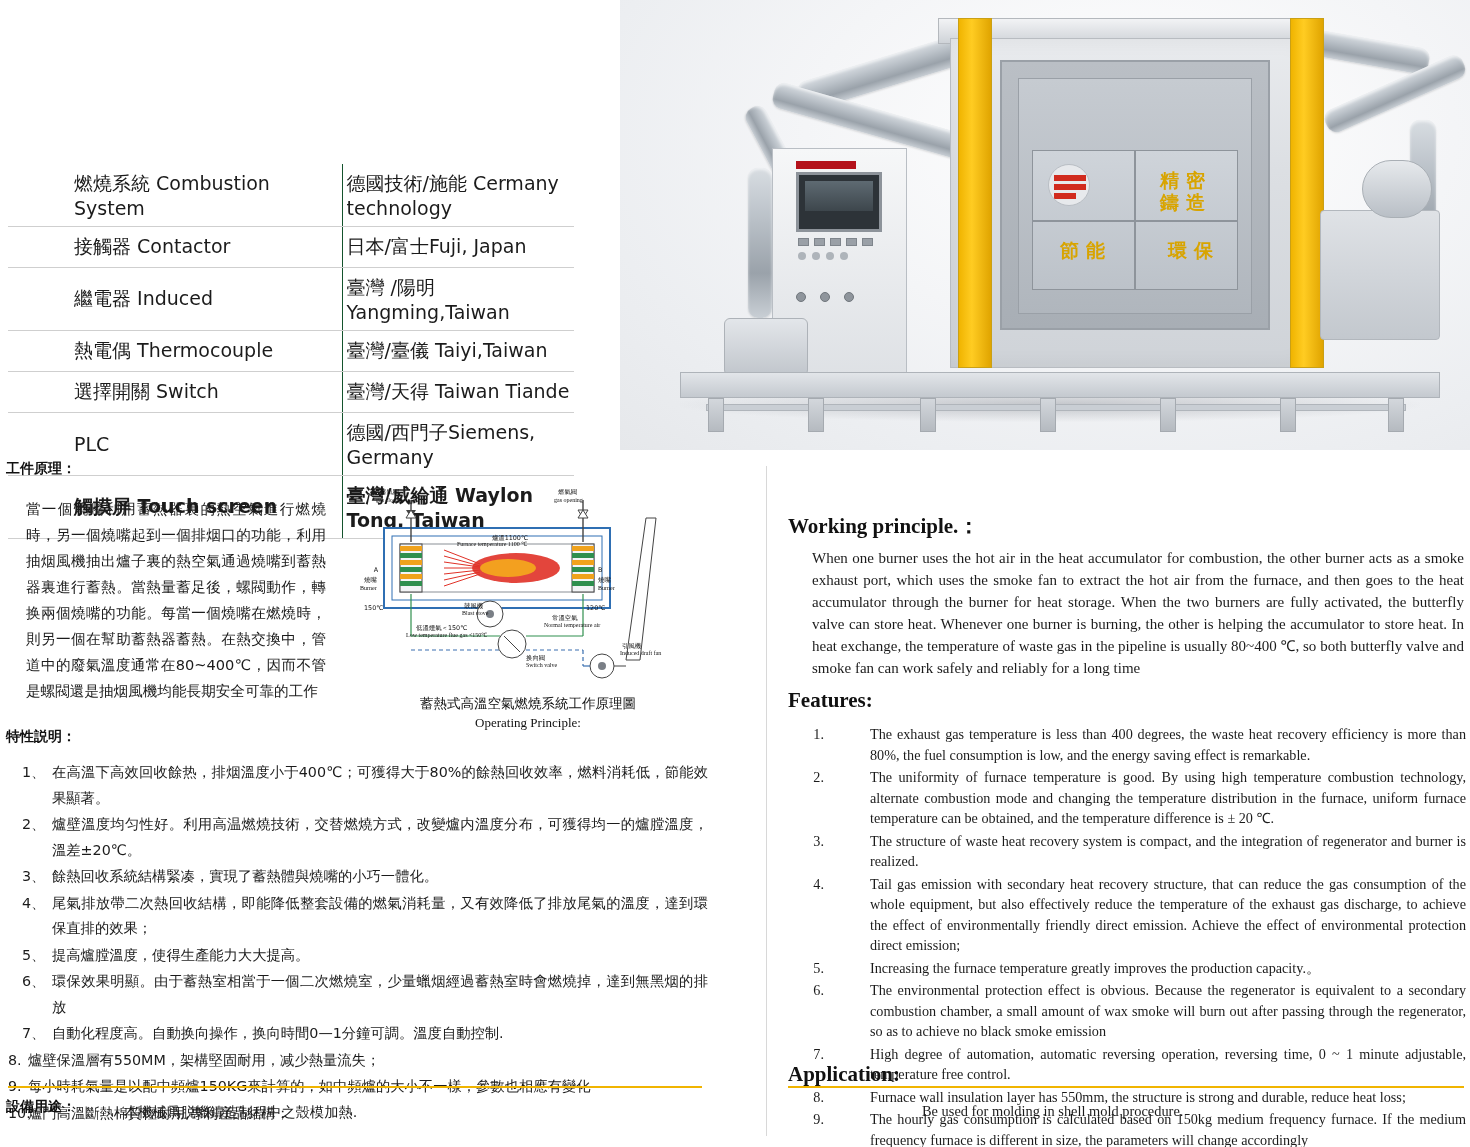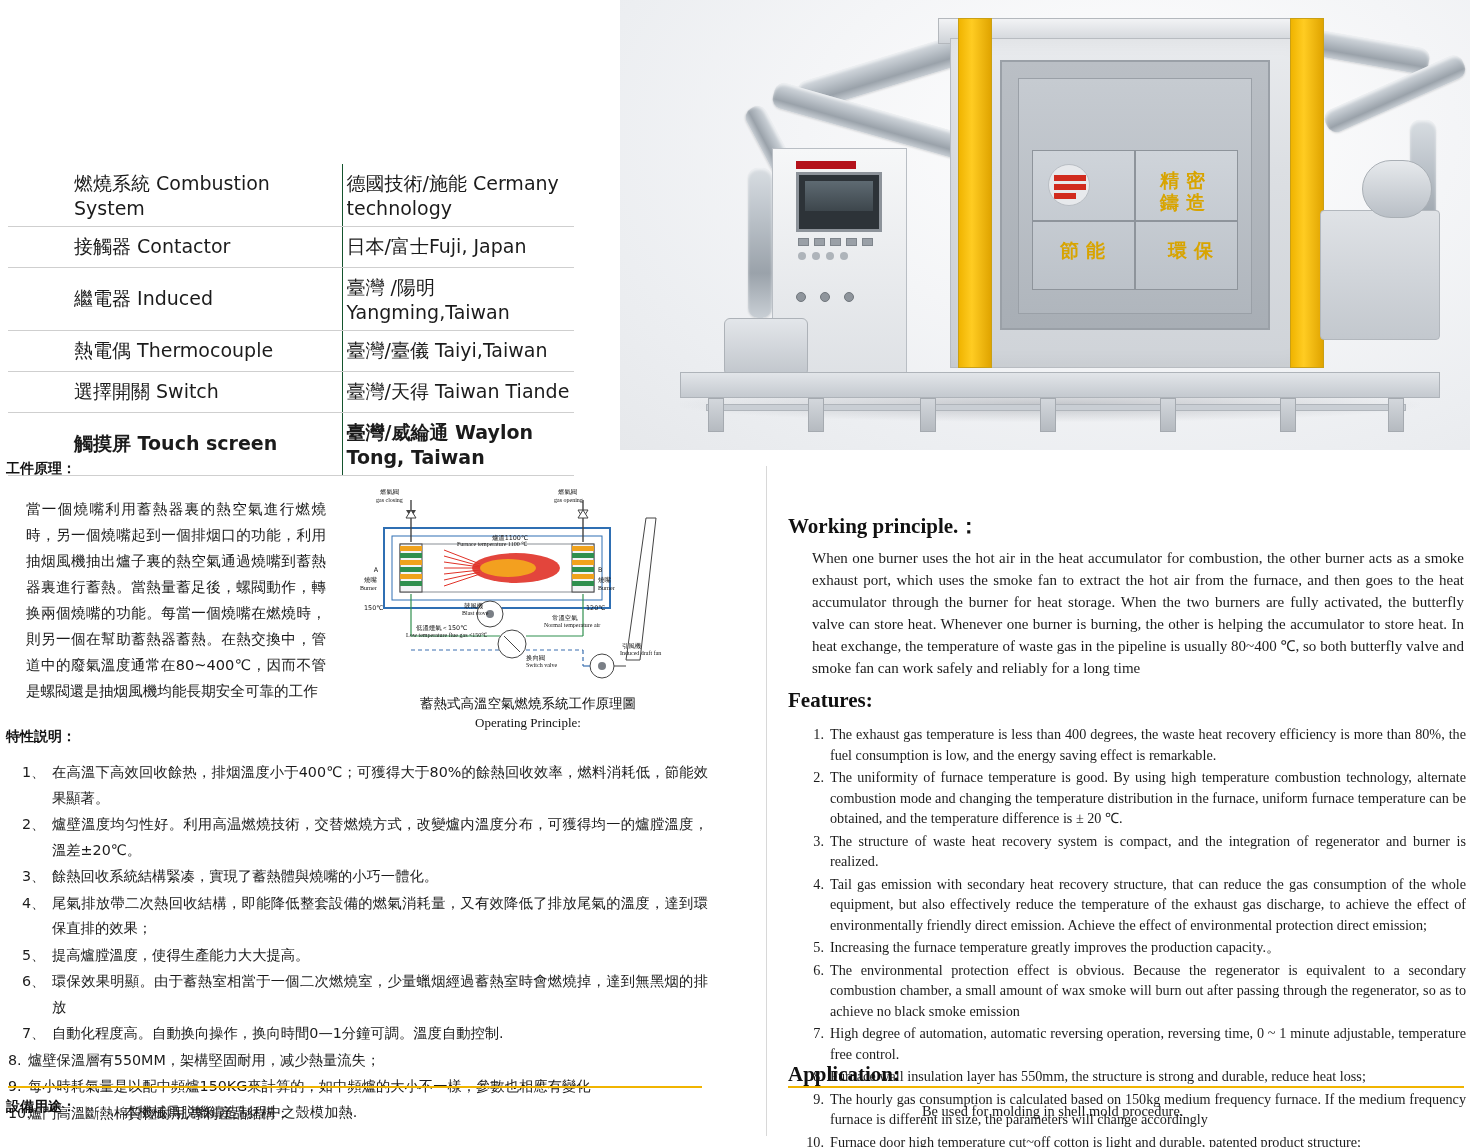--- a/index.html
+++ b/index.html
@@ -230,21 +230,21 @@
     position:absolute; left:812px; top:547px; width:652px;
     font-family:"Liberation Serif", serif; font-size:15px; line-height:22px; color:#1b1b1b; text-align:justify;
   }
   .ft-title{ position:absolute; left:788px; top:688px; }
   .ft-list{
     position:absolute; left:806px; top:724px; width:660px;
     font-family:"Liberation Serif", serif; font-size:14.2px; line-height:20.5px; color:#1b1b1b;
   }
   .ft-list .li{ display:flex; margin-bottom:2px; text-align:justify; }
   .ft-list .num{ width:24px; flex:0 0 24px; text-align:right; padding-right:6px; }
-  .ft-list .txt{ flex:1; }
+  .ft-list .txt{ flex:1;margin-left:40px; }
   .rule-right{
     position:absolute; left:788px; top:1086px; width:676px; height:2px; background:#f0b400;
   }
   .app-en-title{ position:absolute; left:788px; top:1062px; }
   .app-en-text{
     position:absolute; left:922px; top:1103px;
     font-family:"Liberation Serif", serif; font-size:14.4px; color:#1b1b1b;
   }
 </style>
 </head>
@@ -339,20 +339,24 @@
         <td class="zh">繼電器 Induced</td>
         <td class="val zh">臺灣 /陽明Yangming,Taiwan</td>
       </tr>
       <tr>
         <td class="zh">熱電偶 Thermocouple</td>
         <td class="val zh">臺灣/臺儀 Taiyi,Taiwan</td>
       </tr>
       <tr>
         <td class="zh">選擇開關 Switch</td>
         <td class="val zh">臺灣/天得 Taiwan Tiande</td>
+      </tr>
+      <tr>
+        <td class="zh">PLC</td>
+        <td class="val zh">德國/西門子Siemens, Germany</td>
       </tr>
       <tr>
         <td class="zh">觸摸屏 Touch screen</td>
         <td class="val zh">臺灣/威綸通 Waylon Tong, Taiwan</td>
       </tr>
     </tbody>
   </table>
 </div>
 
 <div class="h-zh sec-principle-title zh">工件原理：</div>

